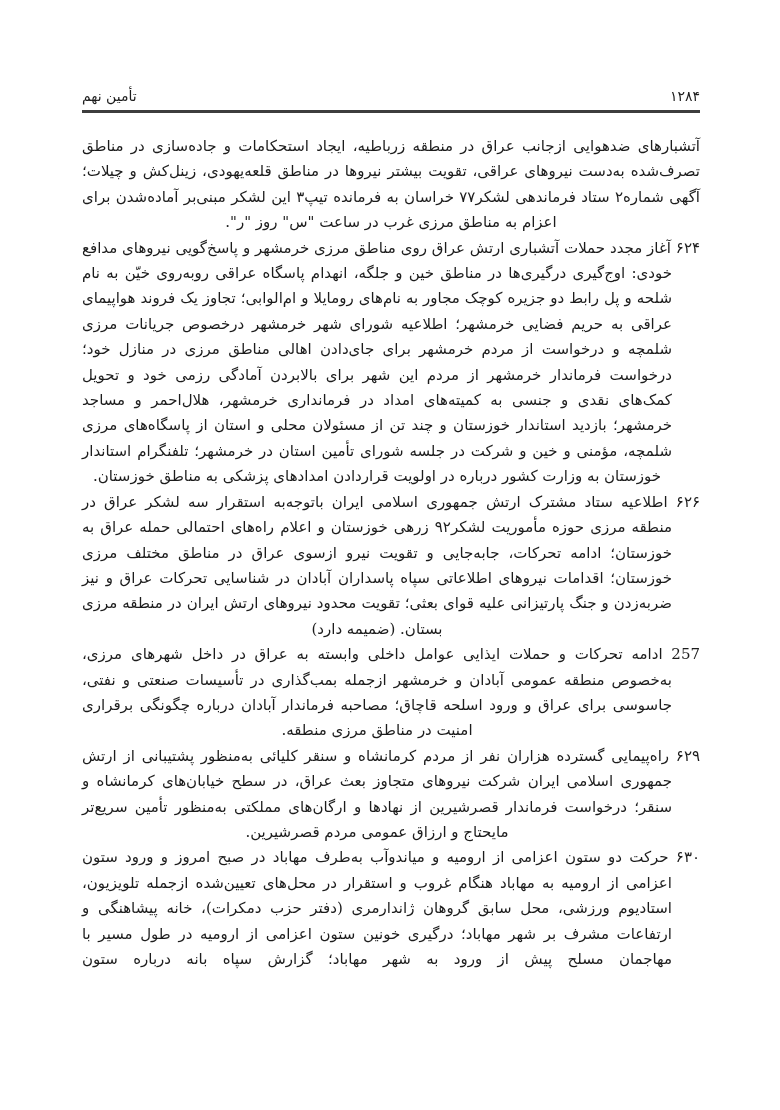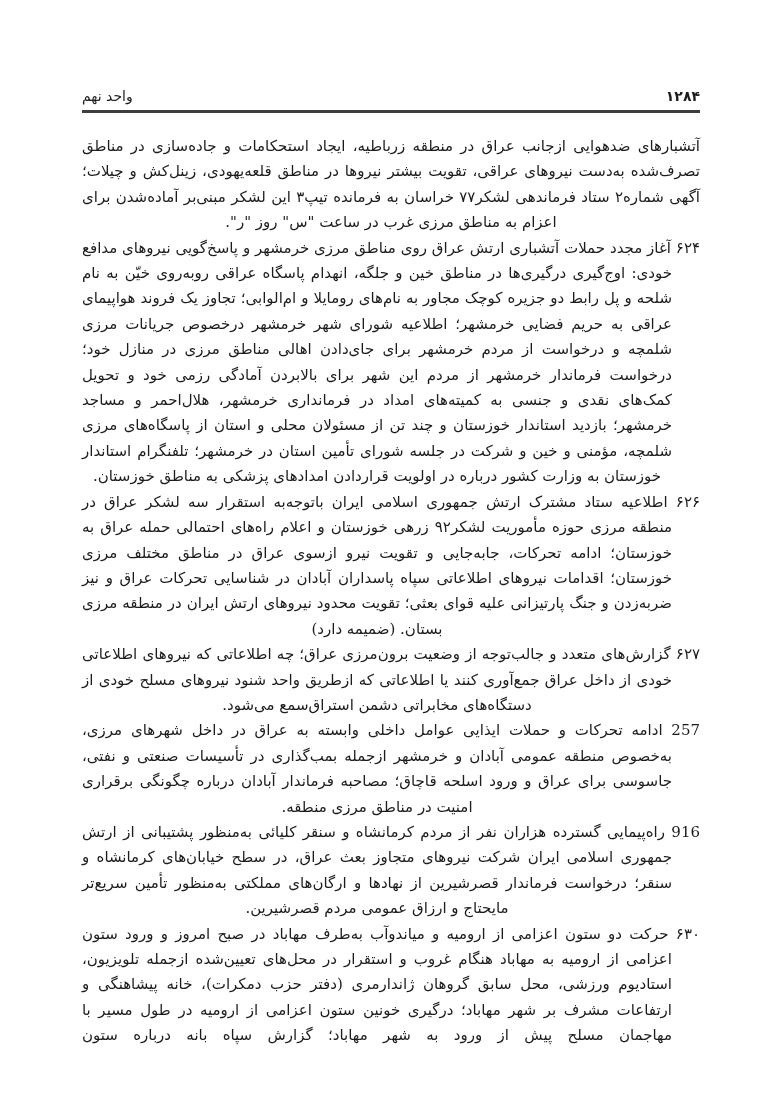--- a/index.html
+++ b/index.html
@@ -18,21 +18,21 @@
     padding: 88px 80px 0 82px; 
     direction: rtl;
   }
   .page-header {
     display: flex;
     justify-content: space-between;
     align-items: flex-end;
     font-size: 14px;
     padding-bottom: 6px;
   }
-  .page-header .page-number { letter-spacing: 0.5px; font-weight: bold; }
+  .page-header .page-number { letter-spacing: 0.5px; }
   .header-divider {
     height: 2px;
     border-top: 2px solid #3d3d3d;
     border-bottom: 1px solid #3d3d3d;
   }
   .content {
     margin-top: 21px;
     font-size: 15px;
     line-height: 25.4px;
     text-align: justify;
@@ -56,37 +56,36 @@
     white-space: nowrap;
   }
 </style>
 </head>
 <body>
 
 <div class="page">
 
   <div class="page-header">
     <span class="page-number">۱۲۸۴</span>
-    <span class="book-title">واحد نهم</span>
+    <span class="book-title">تأمین نهم</span>
   </div>
 
   <div class="header-divider"></div>
 
   <div class="content">
     <p class="intro">آتشبارهای ضدهوایی ازجانب عراق در منطقه زرباطیه، ایجاد استحکامات و جاده‌سازی در مناطق تصرف‌شده به‌دست نیروهای عراقی، تقویت بیشتر نیروها در مناطق قلعه‌یهودی، زینل‌کش و چیلات؛ آگهی شماره۲ ستاد فرماندهی لشکر۷۷ خراسان به فرمانده تیپ۳ این لشکر مبنی‌بر آماده‌شدن برای اعزام به مناطق مرزی غرب در ساعت "س" روز "ر".</p>
 
     <div>
   <p class="entry"><span class="entry-number">۶۲۴</span><span> آغاز مجدد حملات آتشباری ارتش عراق روی مناطق مرزی خرمشهر و پاسخ‌گویی نیروهای مدافع خودی: اوج‌گیری درگیری‌ها در مناطق خین و جلگه، انهدام پاسگاه عراقی روبه‌روی خیّن به نام شلحه و پل رابط دو جزیره کوچک مجاور به نام‌های رومایلا و ام‌الوابی؛ تجاوز یک فروند هواپیمای عراقی به حریم فضایی خرمشهر؛ اطلاعیه شورای شهر خرمشهر درخصوص جریانات مرزی شلمچه و درخواست از مردم خرمشهر برای جای‌دادن اهالی مناطق مرزی در منازل خود؛ درخواست فرماندار خرمشهر از مردم این شهر برای بالابردن آمادگی رزمی خود و تحویل کمک‌های نقدی و جنسی به کمیته‌های امداد در فرمانداری خرمشهر، هلال‌احمر و مساجد خرمشهر؛ بازدید استاندار خوزستان و چند تن از مسئولان محلی و استان از پاسگاه‌های مرزی شلمچه، مؤمنی و خین و شرکت در جلسه شورای تأمین استان در خرمشهر؛ تلفنگرام استاندار خوزستان به وزارت کشور درباره در اولویت قراردادن امدادهای پزشکی به مناطق خوزستان.</span></p>
 
 
   <p class="entry"><span class="entry-number">۶۲۶</span><span> اطلاعیه ستاد مشترک ارتش جمهوری اسلامی ایران باتوجه‌به استقرار سه لشکر عراق در منطقه مرزی حوزه مأموریت لشکر۹۲ زرهی خوزستان و اعلام راه‌های احتمالی حمله عراق به خوزستان؛ ادامه تحرکات، جابه‌جایی و تقویت نیرو ازسوی عراق در مناطق مختلف مرزی خوزستان؛ اقدامات نیروهای اطلاعاتی سپاه پاسداران آبادان در شناسایی تحرکات عراق و نیز ضربه‌زدن و جنگ پارتیزانی علیه قوای بعثی؛ تقویت محدود نیروهای ارتش ایران در منطقه مرزی بستان. (ضمیمه دارد)</span></p>
 
-  <p class="entry"><span class="entry-number">۶۲۷</span><span> گزارش‌های متعدد و جالب‌توجه از وضعیت برون‌مرزی عراق؛ چه اطلاعاتی که نیروهای اطلاعاتی خودی از داخل عراق جمع‌آوری کنند یا اطلاعاتی که ازطریق واحد شنود نیروهای مسلح خودی از دستگاه‌های مخابراتی دشمن استراق‌سمع می‌شود.</span></p>
 
   <p class="entry"><span class="entry-number">257</span><span> ادامه تحرکات و حملات ایذایی عوامل داخلی وابسته به عراق در داخل شهرهای مرزی، به‌خصوص منطقه عمومی آبادان و خرمشهر ازجمله بمب‌گذاری در تأسیسات صنعتی و نفتی، جاسوسی برای عراق و ورود اسلحه قاچاق؛ مصاحبه فرماندار آبادان درباره چگونگی برقراری امنیت در مناطق مرزی منطقه.</span></p>
 
-  <p class="entry"><span class="entry-number">916</span><span> راه‌پیمایی گسترده هزاران نفر از مردم کرمانشاه و سنقر کلیائی به‌منظور پشتیبانی از ارتش جمهوری اسلامی ایران شرکت نیروهای متجاوز بعث عراق، در سطح خیابان‌های کرمانشاه و سنقر؛ درخواست فرماندار قصرشیرین از نهادها و ارگان‌های مملکتی به‌منظور تأمین سریع‌تر مایحتاج و ارزاق عمومی مردم قصرشیرین.</span></p>
+  <p class="entry"><span class="entry-number">۶۲۹</span><span> راه‌پیمایی گسترده هزاران نفر از مردم کرمانشاه و سنقر کلیائی به‌منظور پشتیبانی از ارتش جمهوری اسلامی ایران شرکت نیروهای متجاوز بعث عراق، در سطح خیابان‌های کرمانشاه و سنقر؛ درخواست فرماندار قصرشیرین از نهادها و ارگان‌های مملکتی به‌منظور تأمین سریع‌تر مایحتاج و ارزاق عمومی مردم قصرشیرین.</span></p>
 
   <p class="entry continues"><span class="entry-number">۶۳۰</span><span> حرکت دو ستون اعزامی از ارومیه و میاندوآب به‌طرف مهاباد در صبح امروز و ورود ستون اعزامی از ارومیه به مهاباد هنگام غروب و استقرار در محل‌های تعیین‌شده ازجمله تلویزیون، استادیوم ورزشی، محل سابق گروهان ژاندارمری (دفتر حزب دمکرات)، خانه پیشاهنگی و ارتفاعات مشرف بر شهر مهاباد؛ درگیری خونین ستون اعزامی از ارومیه در طول مسیر با مهاجمان مسلح پیش از ورود به شهر مهاباد؛ گزارش سپاه بانه درباره ستون</span></p>
 </div>
   </div>
 
 </div>
 
 </body></html>

